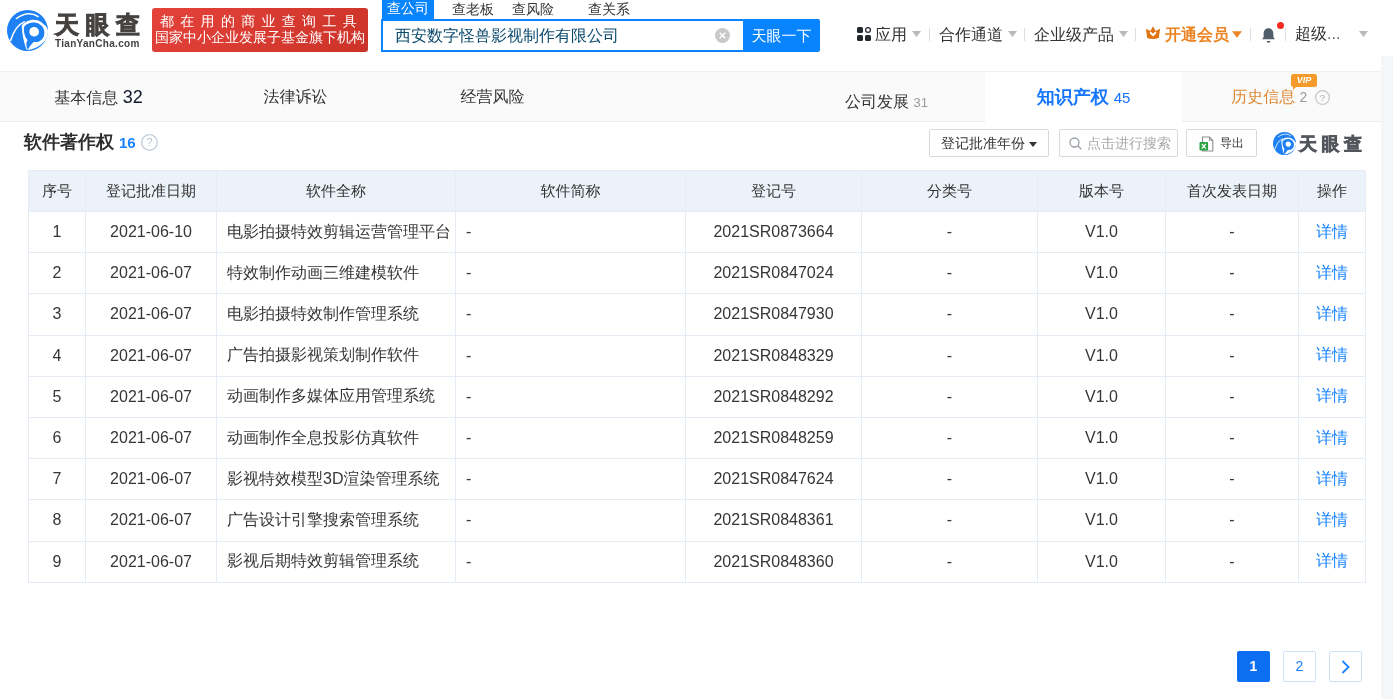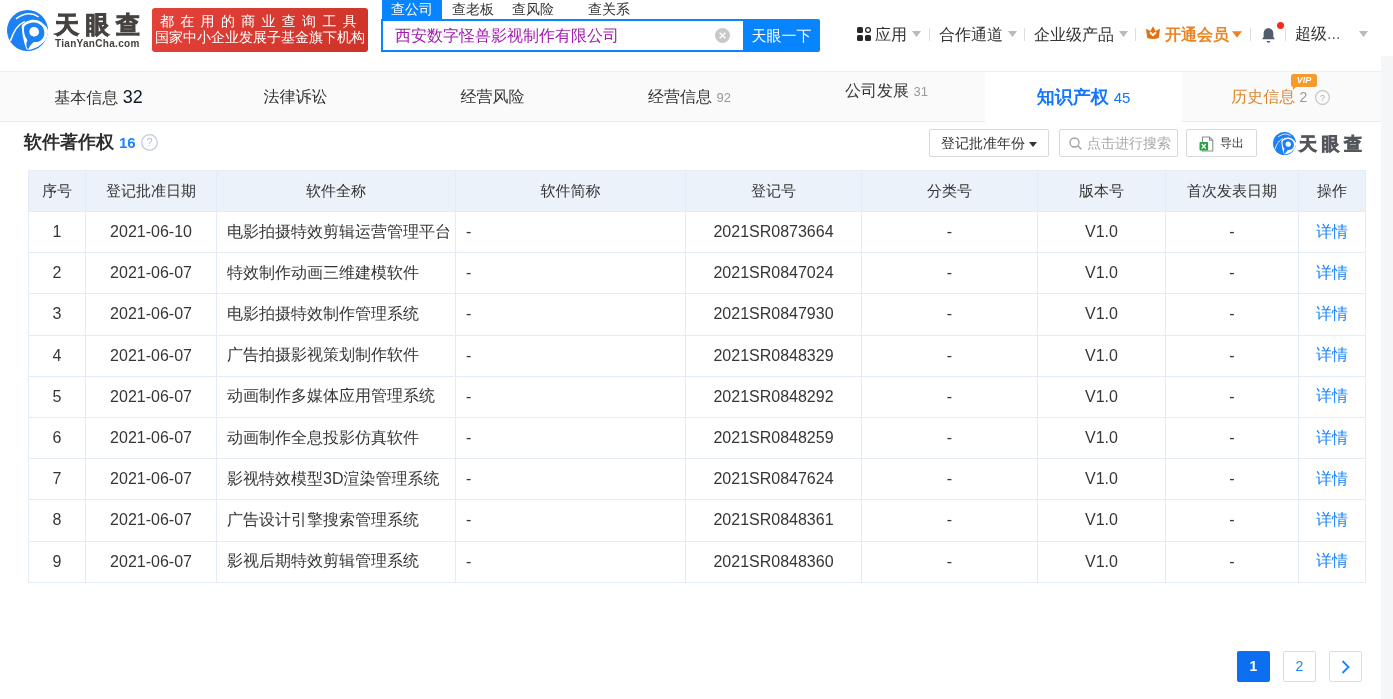--- a/index.html
+++ b/index.html
@@ -28,27 +28,27 @@
     </svg>
     <div class="abs" style="left:55px;top:9px;width:105px;height:28px;font-size:24px;font-weight:bold;color:#454240;letter-spacing:6.5px;-webkit-text-stroke:0.9px #454240;">天眼查</div>
     <div class="abs" style="left:55px;top:38px;font-size:10px;font-weight:bold;color:#454240;letter-spacing:.3px;">TianYanCha.com</div>
 
     <div class="abs" style="left:152px;top:8px;width:216px;height:44px;border-radius:3px;
       background:linear-gradient(135deg,#e4423b,#cc3328);color:#fff;text-align:center;">
       <div style="font-size:14px;letter-spacing:6.3px;margin-top:5px;line-height:16px;white-space:nowrap;margin-left:3px;">都在用的商业查询工具</div>
       <div style="font-size:14px;letter-spacing:0;line-height:17px;white-space:nowrap;">国家中小企业发展子基金旗下机构</div>
     </div>
 
-    <div class="abs" style="left:382px;top:0;width:60px;height:19px;background:#0984ff;color:#fff;font-size:14px;text-align:center;line-height:19px;">查公司</div>
+    <div class="abs" style="left:382px;top:0;width:52px;height:19px;background:#0984ff;color:#fff;font-size:14px;text-align:center;line-height:19px;font-family:Liberation Mono, monospace;">查公司</div>
     <div class="abs" style="left:452px;top:0;width:200px;height:19px;font-size:14px;color:#333;line-height:18px;">
       <span style="margin-right:18px;">查老板</span><span style="margin-right:34px;">查风险</span><span>查关系</span>
     </div>
 
     <div class="abs" style="left:381px;top:19px;width:362px;height:33px;background:#fff;border:2px solid #0984ff;border-right:none;">
-      <div class="abs" style="left:12px;top:5px;font-size:16px;color:#a21caf;">西安数字怪兽影视制作有限公司</div>
+      <div class="abs" style="left:12px;top:5px;font-size:16px;color:#0c4a6e;">西安数字怪兽影视制作有限公司</div>
       <svg class="abs" style="right:13px;top:7px;" width="15" height="15" viewBox="0 0 16 16">
         <circle cx="8" cy="8" r="8" fill="#c9c9c9"></circle>
         <path d="M5 5 L11 11 M11 5 L5 11" stroke="#fff" stroke-width="1.6"></path>
       </svg>
     </div>
     <div class="abs" style="left:743px;top:19px;width:77px;height:33px;background:#0984ff;border-radius:0 2px 2px 0;color:#fff;font-size:15px;text-align:center;line-height:33px;">天眼一下</div>
 
     <svg class="abs" style="left:857px;top:27px;" width="14" height="14" viewBox="0 0 14 14">
       <rect x="0" y="0" width="6" height="6" rx="1.5" fill="#23282d"></rect>
       <rect x="0" y="8" width="6" height="6" rx="1.5" fill="#23282d"></rect>
@@ -92,22 +92,21 @@
   </div>
 
   <div class="abs" style="left:1381px;top:56px;width:12px;height:643px;background:#f5f6f7;"></div>
   <div class="abs" style="left:1375.5px;top:70px;width:5px;height:41px;background:#fff;border-radius:3px;"></div>
 
   <div class="abs" id="navbar" style="left:0;top:71px;width:1381px;height:51px;background:#fafafa;border-top:1px solid #efefef;border-bottom:1px solid #ececec;font-size:16px;color:#333;">
     <div class="abs" style="left:985px;top:0;width:197px;height:50px;background:#fff;"></div>
     <div class="abs" style="left:0;top:15px;width:197px;text-align:center;">基本信息 <span style="font-size:18px;color:#0f172a;">32</span></div>
     <div class="abs" style="left:394px;top:15px;width:197px;text-align:center;">经营风险</div>
     <div class="abs" style="left:197px;top:15px;width:197px;text-align:center;">法律诉讼</div>
-    <div class="abs" style="left:591px;top:15px;width:197px;text-align:center;">经营信息 <span style="font-size:13px;color:#999;">92</span></div>
-    <div class="abs" style="left:788px;top:9px;width:197px;text-align:center;">公司发展 <span style="font-size:13px;color:#999;">31</span></div>
+    <div class="abs" style="left:788px;top:20px;width:197px;text-align:center;">公司发展 <span style="font-size:13px;color:#999;">31</span></div>
     <div class="abs" style="left:985px;top:13px;width:197px;text-align:center;font-size:18px;font-weight:bold;color:#1476fe;">知识产权 <span style="font-size:15px;font-weight:normal;">45</span></div>
     <div class="abs" style="left:1182px;top:15px;width:197px;text-align:center;color:#dd8732;">历史信息 <span style="font-size:14px;color:#999;">2</span>
       <svg style="vertical-align:-2.5px;margin-left:3px;" width="15" height="15" viewBox="0 0 15 15">
           <circle cx="7.5" cy="7.5" r="6.9" fill="none" stroke="#c5c5c5" stroke-width="1.2"></circle>
           <text x="7.5" y="11" text-anchor="middle" font-size="9.5" fill="#b0b0b0">?</text>
         </svg>
     </div>
     <div class="abs" style="left:1291px;top:2px;width:26px;height:13px;background:#f49b2c;border-radius:2.5px;color:#fff;font-size:9px;font-weight:bold;font-style:italic;text-align:center;line-height:13px;">VIP</div>
     <div class="abs" style="left:1293px;top:14px;width:0;height:0;border-left:4px solid #f49b2c;border-bottom:4px solid transparent;"></div>
   </div>

